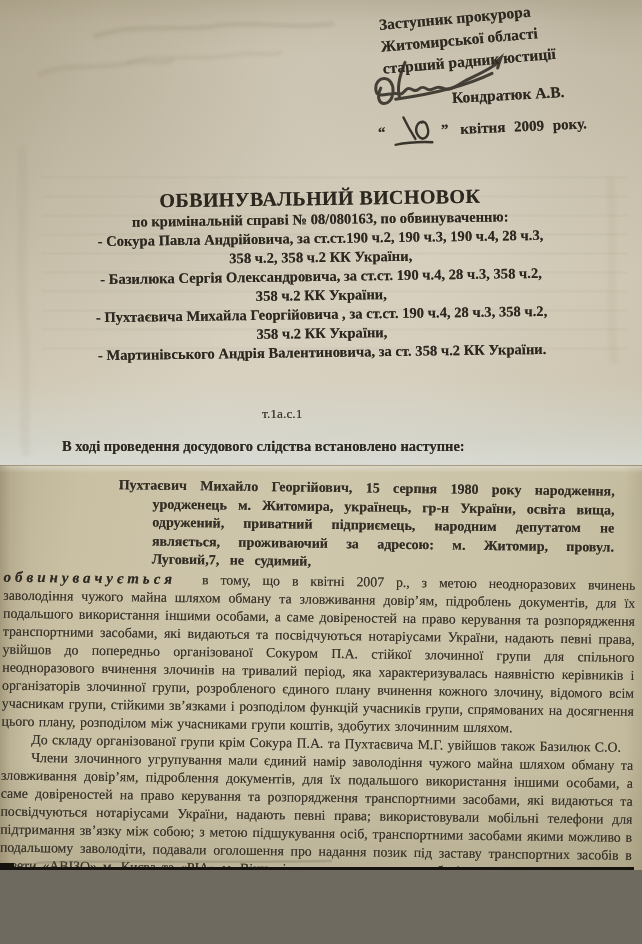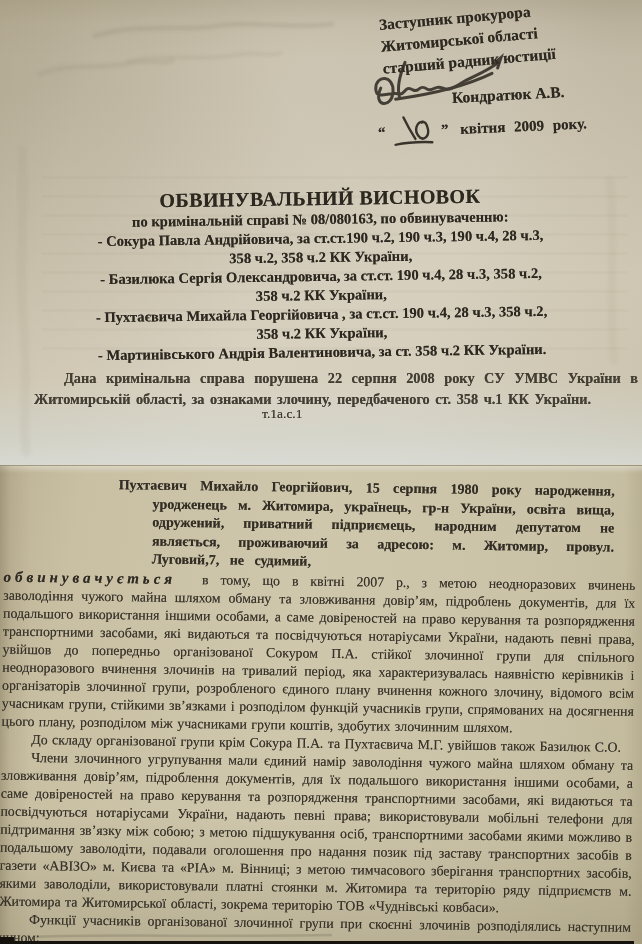--- a/index.html
+++ b/index.html
@@ -13,21 +13,21 @@
     position:absolute;top:0;left:0;width:642px;height:465px;
     background:
       linear-gradient(180deg, rgba(140,128,98,.30) 0px, rgba(140,128,98,.10) 24px, rgba(0,0,0,0) 58px),
       linear-gradient(180deg, rgba(0,0,0,0) 378px, rgba(213,219,215,.50) 438px, rgba(217,221,217,.78) 465px),
       radial-gradient(ellipse at 10% 16%, rgba(118,106,80,.22), rgba(0,0,0,0) 55%),
       radial-gradient(ellipse at 96% 4%, rgba(118,106,80,.20), rgba(0,0,0,0) 40%),
       linear-gradient(105deg,#c2b9a3 0%,#cfc7b3 14%,#d8d1c0 42%,#d6cfbe 68%,#ccc4af 100%);
   }
   
   .page-bottom{
-    position:absolute;top:465px;left:0;width:642px;height:479px;box-sizing:border-box;
+    position:absolute;top:465px;left:0;width:642px;height:405px;box-sizing:border-box;
     border-top:1px solid rgba(150,140,112,.55);
     background:
       linear-gradient(90deg, rgba(120,108,78,.38) 0px, rgba(120,108,78,.12) 10px, rgba(0,0,0,0) 30px),
       linear-gradient(180deg, rgba(230,228,218,.55) 0px, rgba(0,0,0,0) 7px),
       linear-gradient(180deg, rgba(0,0,0,0) 72%, rgba(108,98,68,.20) 100%),
       linear-gradient(270deg, rgba(120,108,78,.16) 0px, rgba(0,0,0,0) 18px),
       linear-gradient(100deg,#bcb194 0%,#c9c0a4 12%,#cfc7ac 45%,#cbc3a8 75%,#c1b89b 100%);
     overflow:hidden;
   }
   .ink{ text-shadow:0 0 .6px rgba(56,50,40,.70); }
@@ -133,26 +133,26 @@
       <div class="l">по кримінальній справі № 08/080163, по обвинуваченню:</div>
       <div class="l">- Сокура Павла Андрійовича,  за ст.ст.190 ч.2, 190 ч.3, 190 ч.4, 28 ч.3,</div>
       <div class="l">358 ч.2, 358 ч.2 КК України,</div>
       <div class="l">- Базилюка Сергія Олександровича, за ст.ст. 190 ч.4, 28 ч.3, 358 ч.2,</div>
       <div class="l">358 ч.2 КК України,</div>
       <div class="l">- Пухтаєвича Михайла Георгійовича , за ст.ст. 190 ч.4, 28 ч.3, 358 ч.2,</div>
       <div class="l">358 ч.2 КК України,</div>
       <div class="l">- Мартинівського Андрія Валентиновича, за ст. 358 ч.2 КК України.</div>
     </div>
 
-    <div class="abs caseopened ink">Дана кримінальна справа порушена 22 серпня 2008 року СУ УМВС України в Житомирській області, за ознаками злочину, передбаченого ст. 358 ч.1 КК України.</div>
 
     <div class="abs refs ink">
       <span>т.1</span><span class="r2">а.с.1</span>
     </div>
 
+    <div class="abs established ink">В ході проведення досудового слідства встановлено наступне:</div>
   </div>
 
   <div class="page-bottom">
     <div class="bottom-content ink">
 
       <p class="person">Пухтаєвич Михайло Георгійович, 15 серпня 1980 року народження, уродженець м. Житомира, українець, гр-н України, освіта вища, одружений, приватний підприємець, народним депутатом не являється, проживаючий за адресою: м. Житомир, провул. Луговий,7, не судимий,</p>
 
       <p class="para"><span class="ob-word">обвинувачується</span><span>в тому, що в квітні 2007 р., з метою неодноразових вчинень заволодіння чужого майна шляхом обману та зловживання довір’ям, підроблень документів, для їх подальшого використання іншими особами, а саме довіреностей на право керування та розпорядження транспортними засобами, які видаються та посвідчуються нотаріусами України, надають певні права, увійшов до попередньо організованої Сокуром П.А. стійкої злочинної групи для спільного неодноразового вчинення злочинів на тривалий період, яка характеризувалась наявністю керівників і організаторів злочинної групи, розробленого єдиного плану вчинення кожного злочину, відомого всім учасникам групи, стійкими зв’язками і розподілом функцій учасників групи, спрямованих на досягнення цього плану, розподілом між учасниками групи коштів, здобутих злочинним шляхом.</span></p>
 
       <p class="para indent">До складу організованої групи крім Сокура П.А. та Пухтаєвича М.Г. увійшов також Базилюк С.О.</p>

